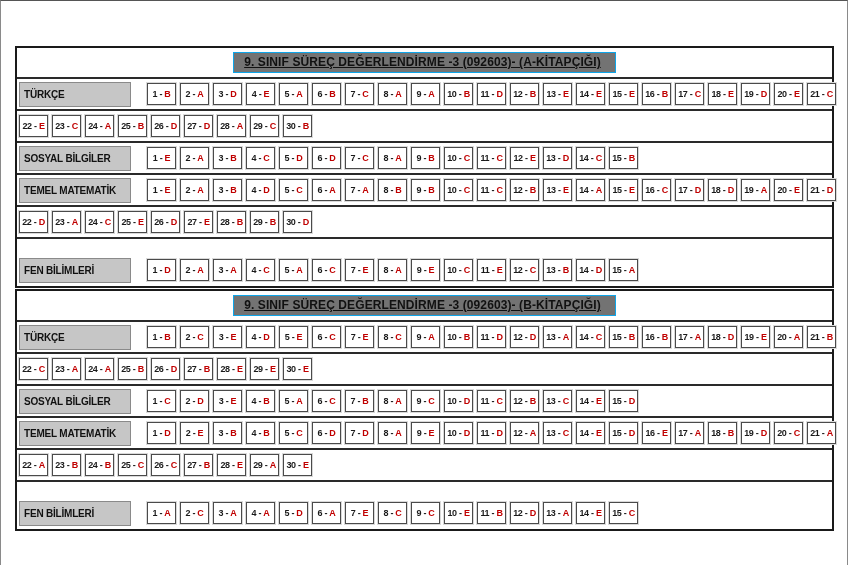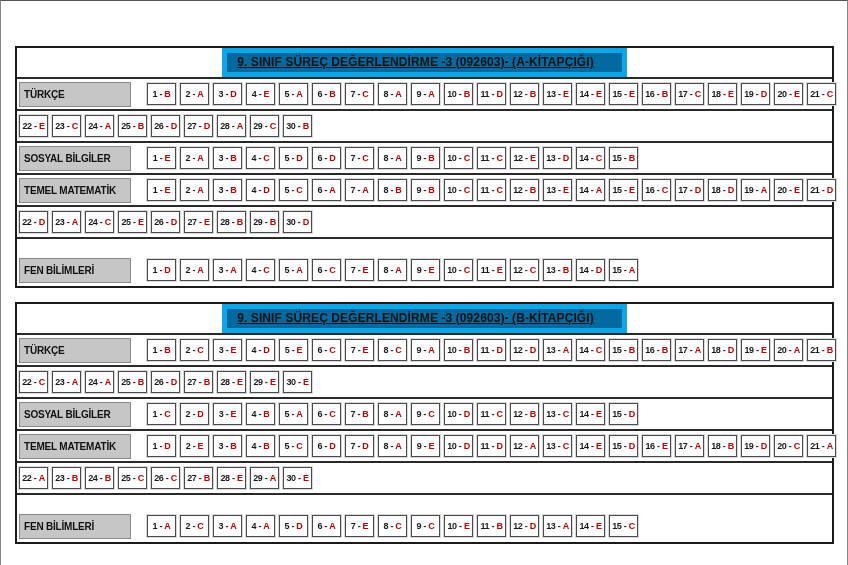--- a/index.html
+++ b/index.html
@@ -26,38 +26,38 @@
   }
   .answer-table {
     position: absolute;
     left: 14px;
     width: 819px;
     background: #ffffff;
     border: 2px solid var(--table-border, #1a1a1a);
     box-sizing: border-box;
   }
   .answer-table.table-a { top: 45px; }
-  .answer-table.table-b { top: 301px; }
+  .answer-table.table-b { top: 288px; }
 
   .title-row {
     height: 29px;
     border-bottom: 2px solid #2a2a2a;
     display: flex;
     align-items: center;
     justify-content: center;
     background: #ffffff;
   }
   .table-title {
     font-weight: bold;
     font-size: 12px;
     color: #111111;
     text-decoration: underline;
-    border: 5px solid #0ea5e9;
-    background: #0369a1;
-    padding: 2px 28px 3px 10px;
+    border: 1px solid #0ea5e9;
+    background: #737373;
+    padding: 2px 14px 3px 10px;
     letter-spacing: 0.1px;
     white-space: nowrap;
   }
 
   .row-line {
     height: 32px;
     display: flex;
     align-items: center;
     gap: 4px;
     padding-left: 2px;

